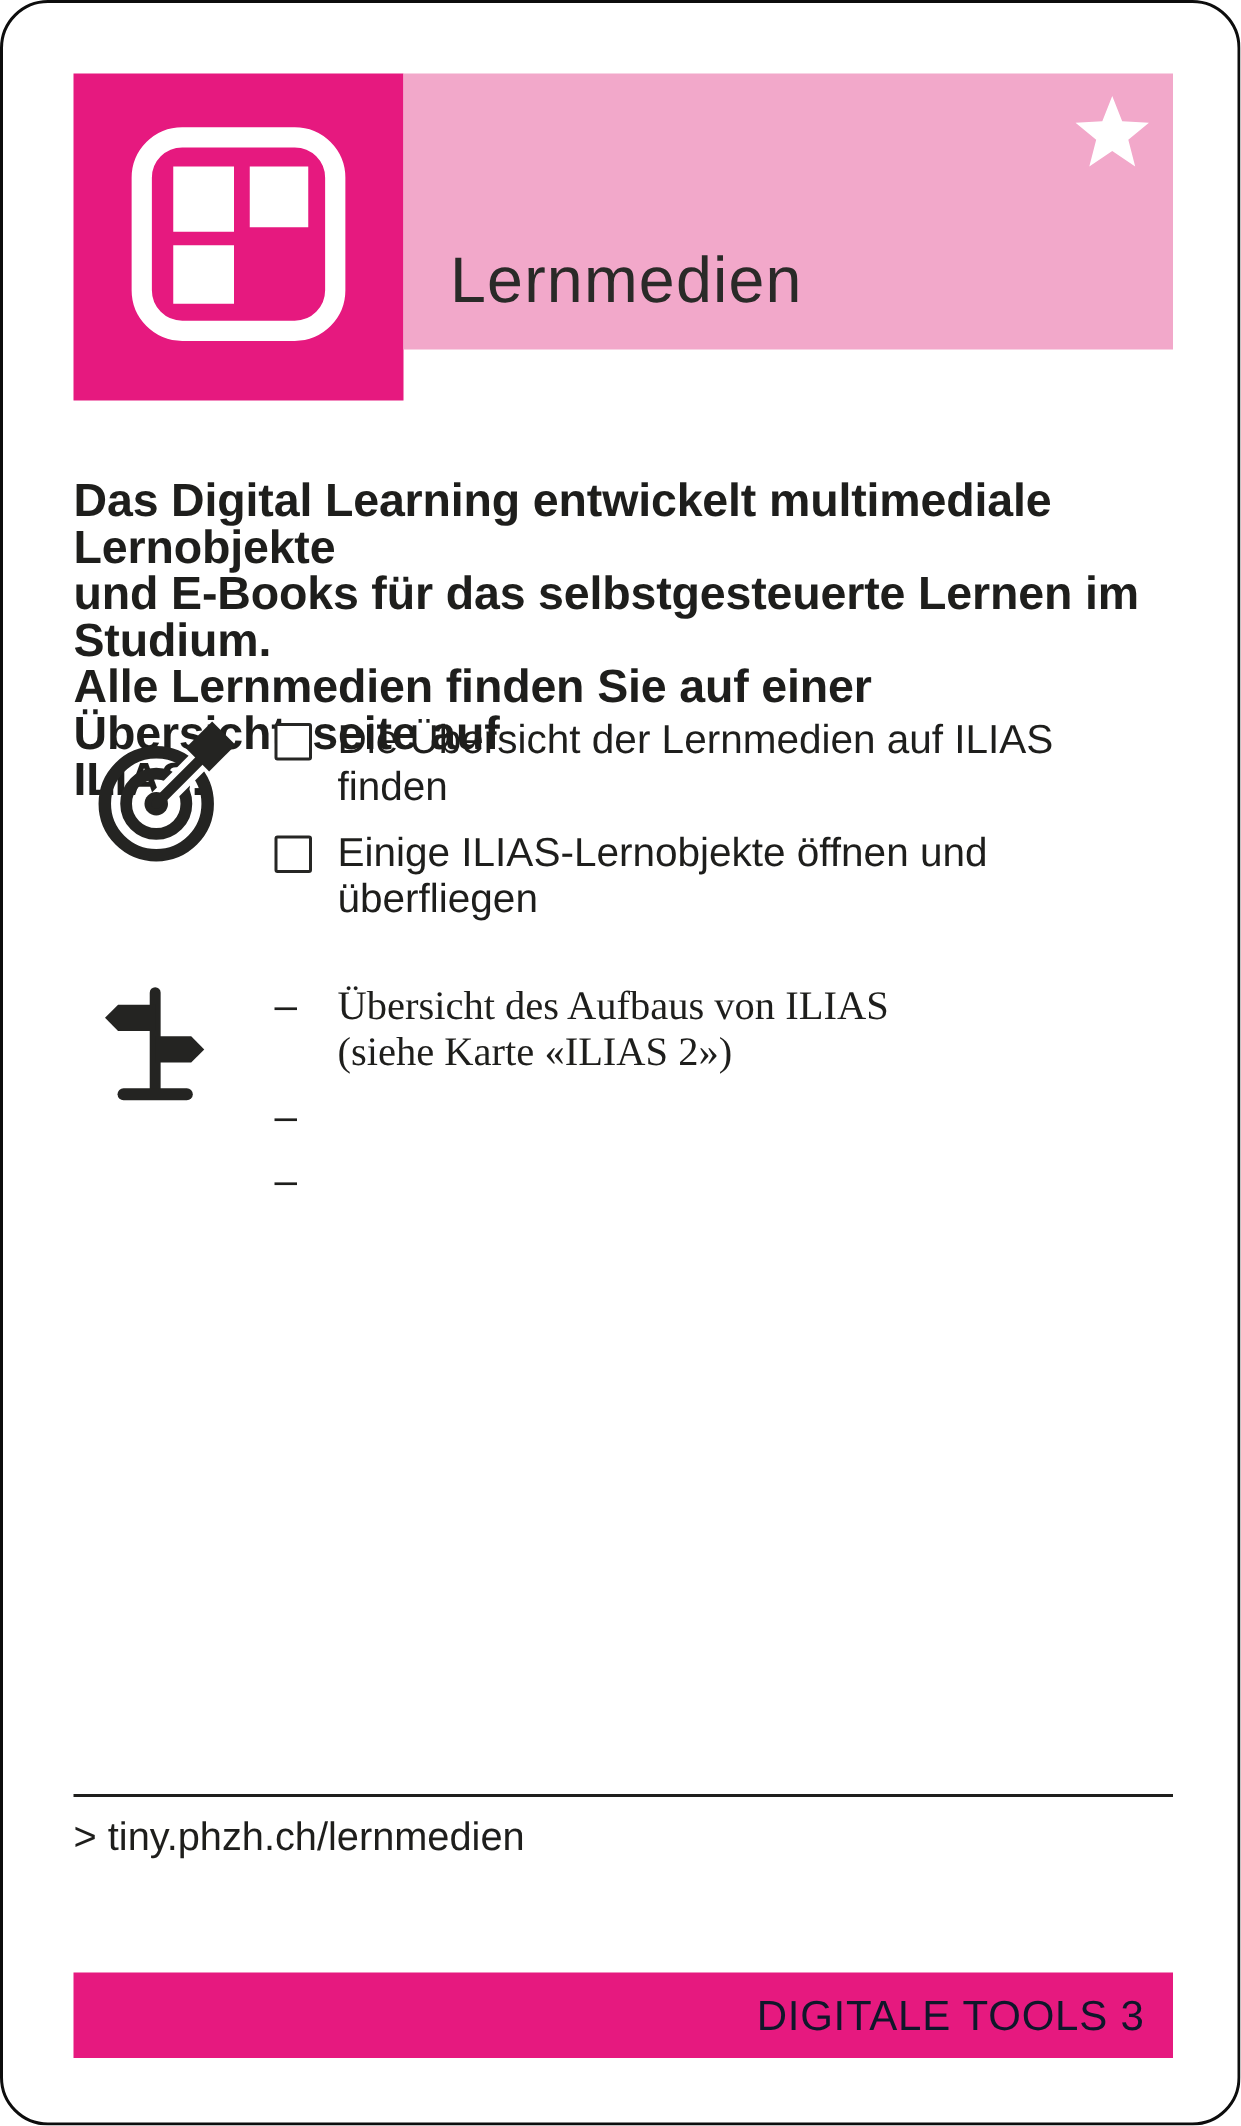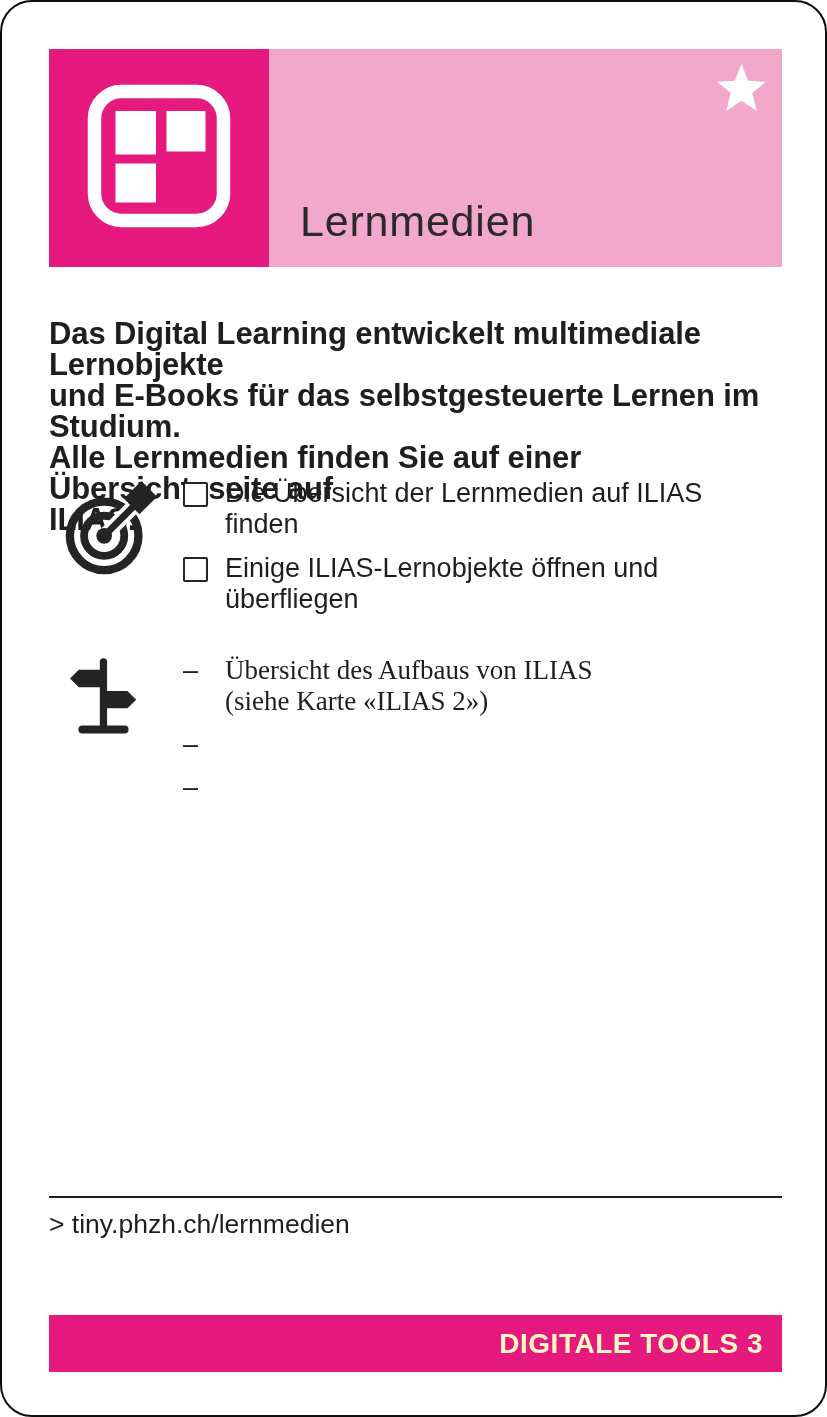--- a/index.html
+++ b/index.html
@@ -5,21 +5,21 @@
   html,body { margin:0; padding:0; background:#ffffff; }
   body { font-family:"Liberation Sans", sans-serif; color:#1e1e1c; }
 
   .card {
     position:relative; width:827px; height:1417px;
     box-sizing:border-box; background:#ffffff;
     border:2px solid #0d0d0d; border-radius:32px; overflow:hidden;
   }
 
   
-  .header { position:absolute; left:47px; top:47px; width:733px; height:218px; display:flex; }
+  .header { position:absolute; left:47px; top:47px; width:733px; height:184px; display:flex; }
   .header-iconbox {
     width:220px; height:218px; background:#E6197F; flex:none;
     display:flex; align-items:center; justify-content:center;
   }
   .header-right { flex:1; background:#F2A8CA; position:relative; }
   .header-title {
     position:absolute; left:31px; bottom:21px;
     font-size:43px; font-weight:400; letter-spacing:0.8px; color:#2a2a28;
   }
   .star { position:absolute; top:15px; right:15px; width:51px; height:49px; }
@@ -56,21 +56,21 @@
   .links { position:absolute; left:47px; top:1207px; display:flex; flex-direction:column; }
   .link-row { font-size:26.5px; font-weight:400; line-height:31px; color:#1e1e1c;
     text-decoration:none; cursor:pointer; }
 
   
   .footer-bar {
     position:absolute; left:47px; top:1313px; width:733px; height:57px;
     box-sizing:border-box; background:#E6197F;
     display:flex; align-items:center; justify-content:flex-end; padding-right:19px;
   }
-  .footer-label { color:#fef9c3; font-size:28px; font-weight:700; letter-spacing:0.5px; }
+  .footer-label { color:#0f172a; font-size:28px; font-weight:400; letter-spacing:0.5px; }
 </style>
 </head>
 <body>
 
 <div class="card">
 
   <div class="header">
     <div class="header-iconbox">
       <span>
         <svg viewBox="0 0 100 100" width="150" height="150" aria-hidden="true">

